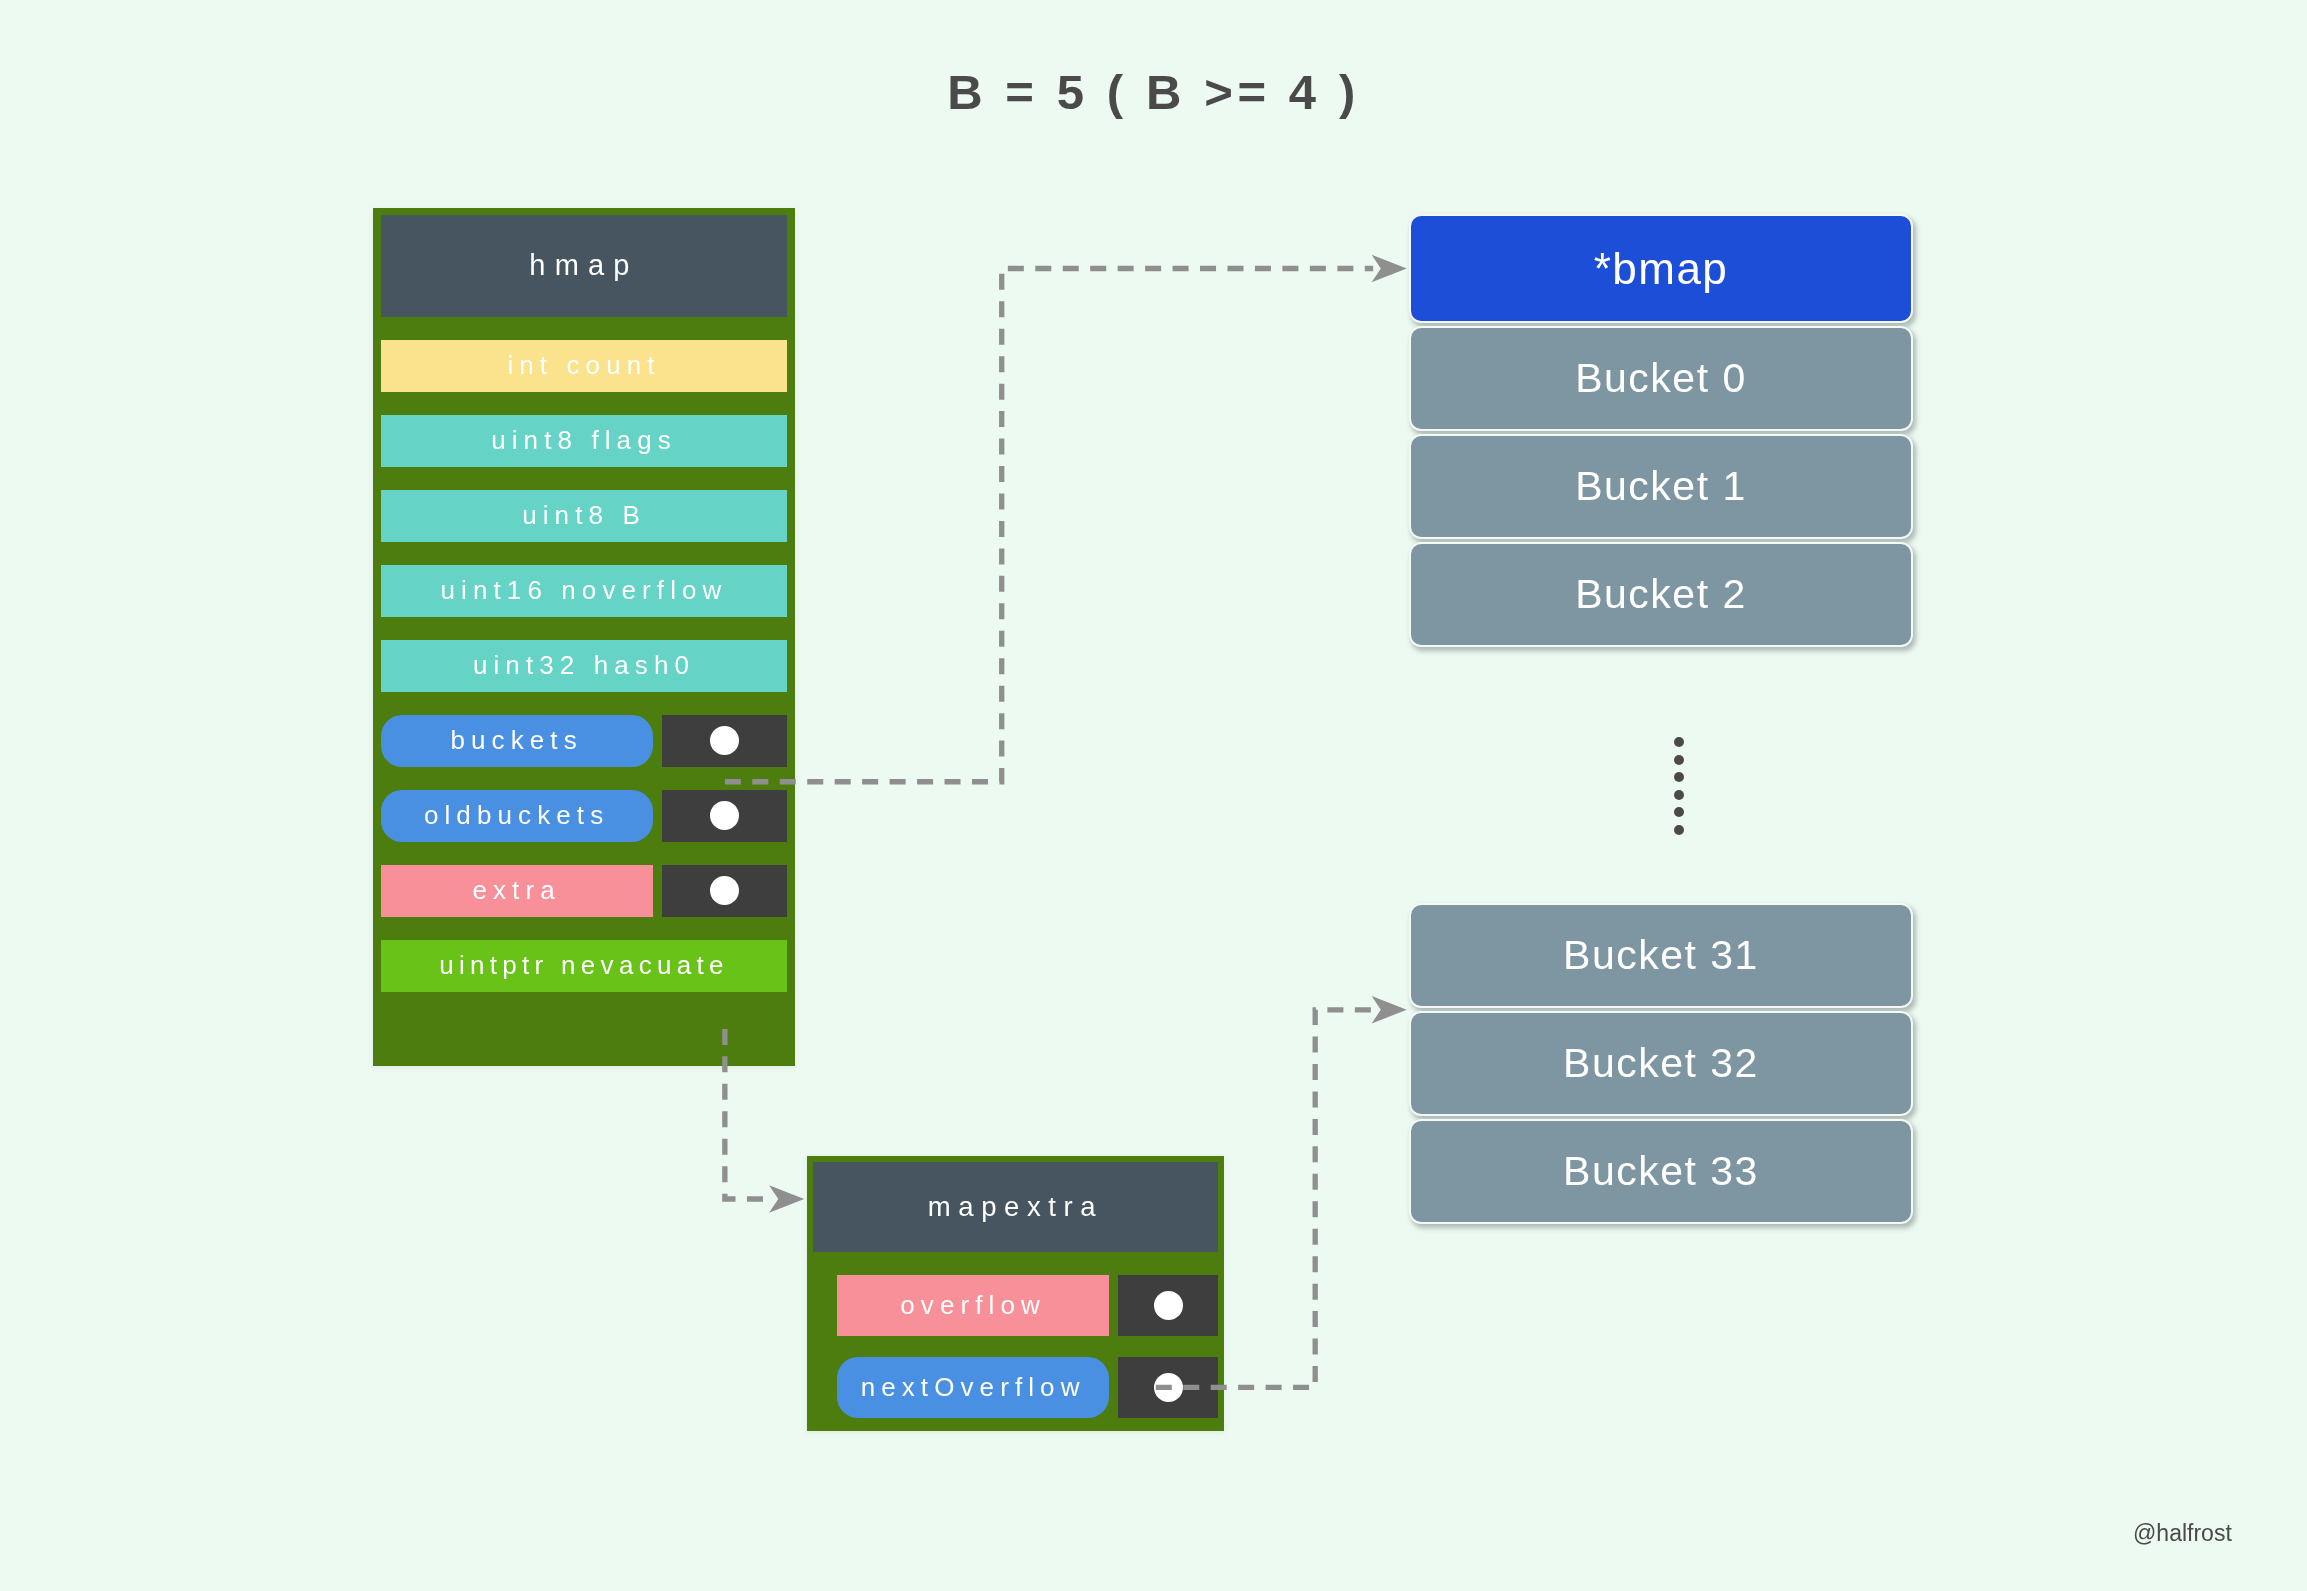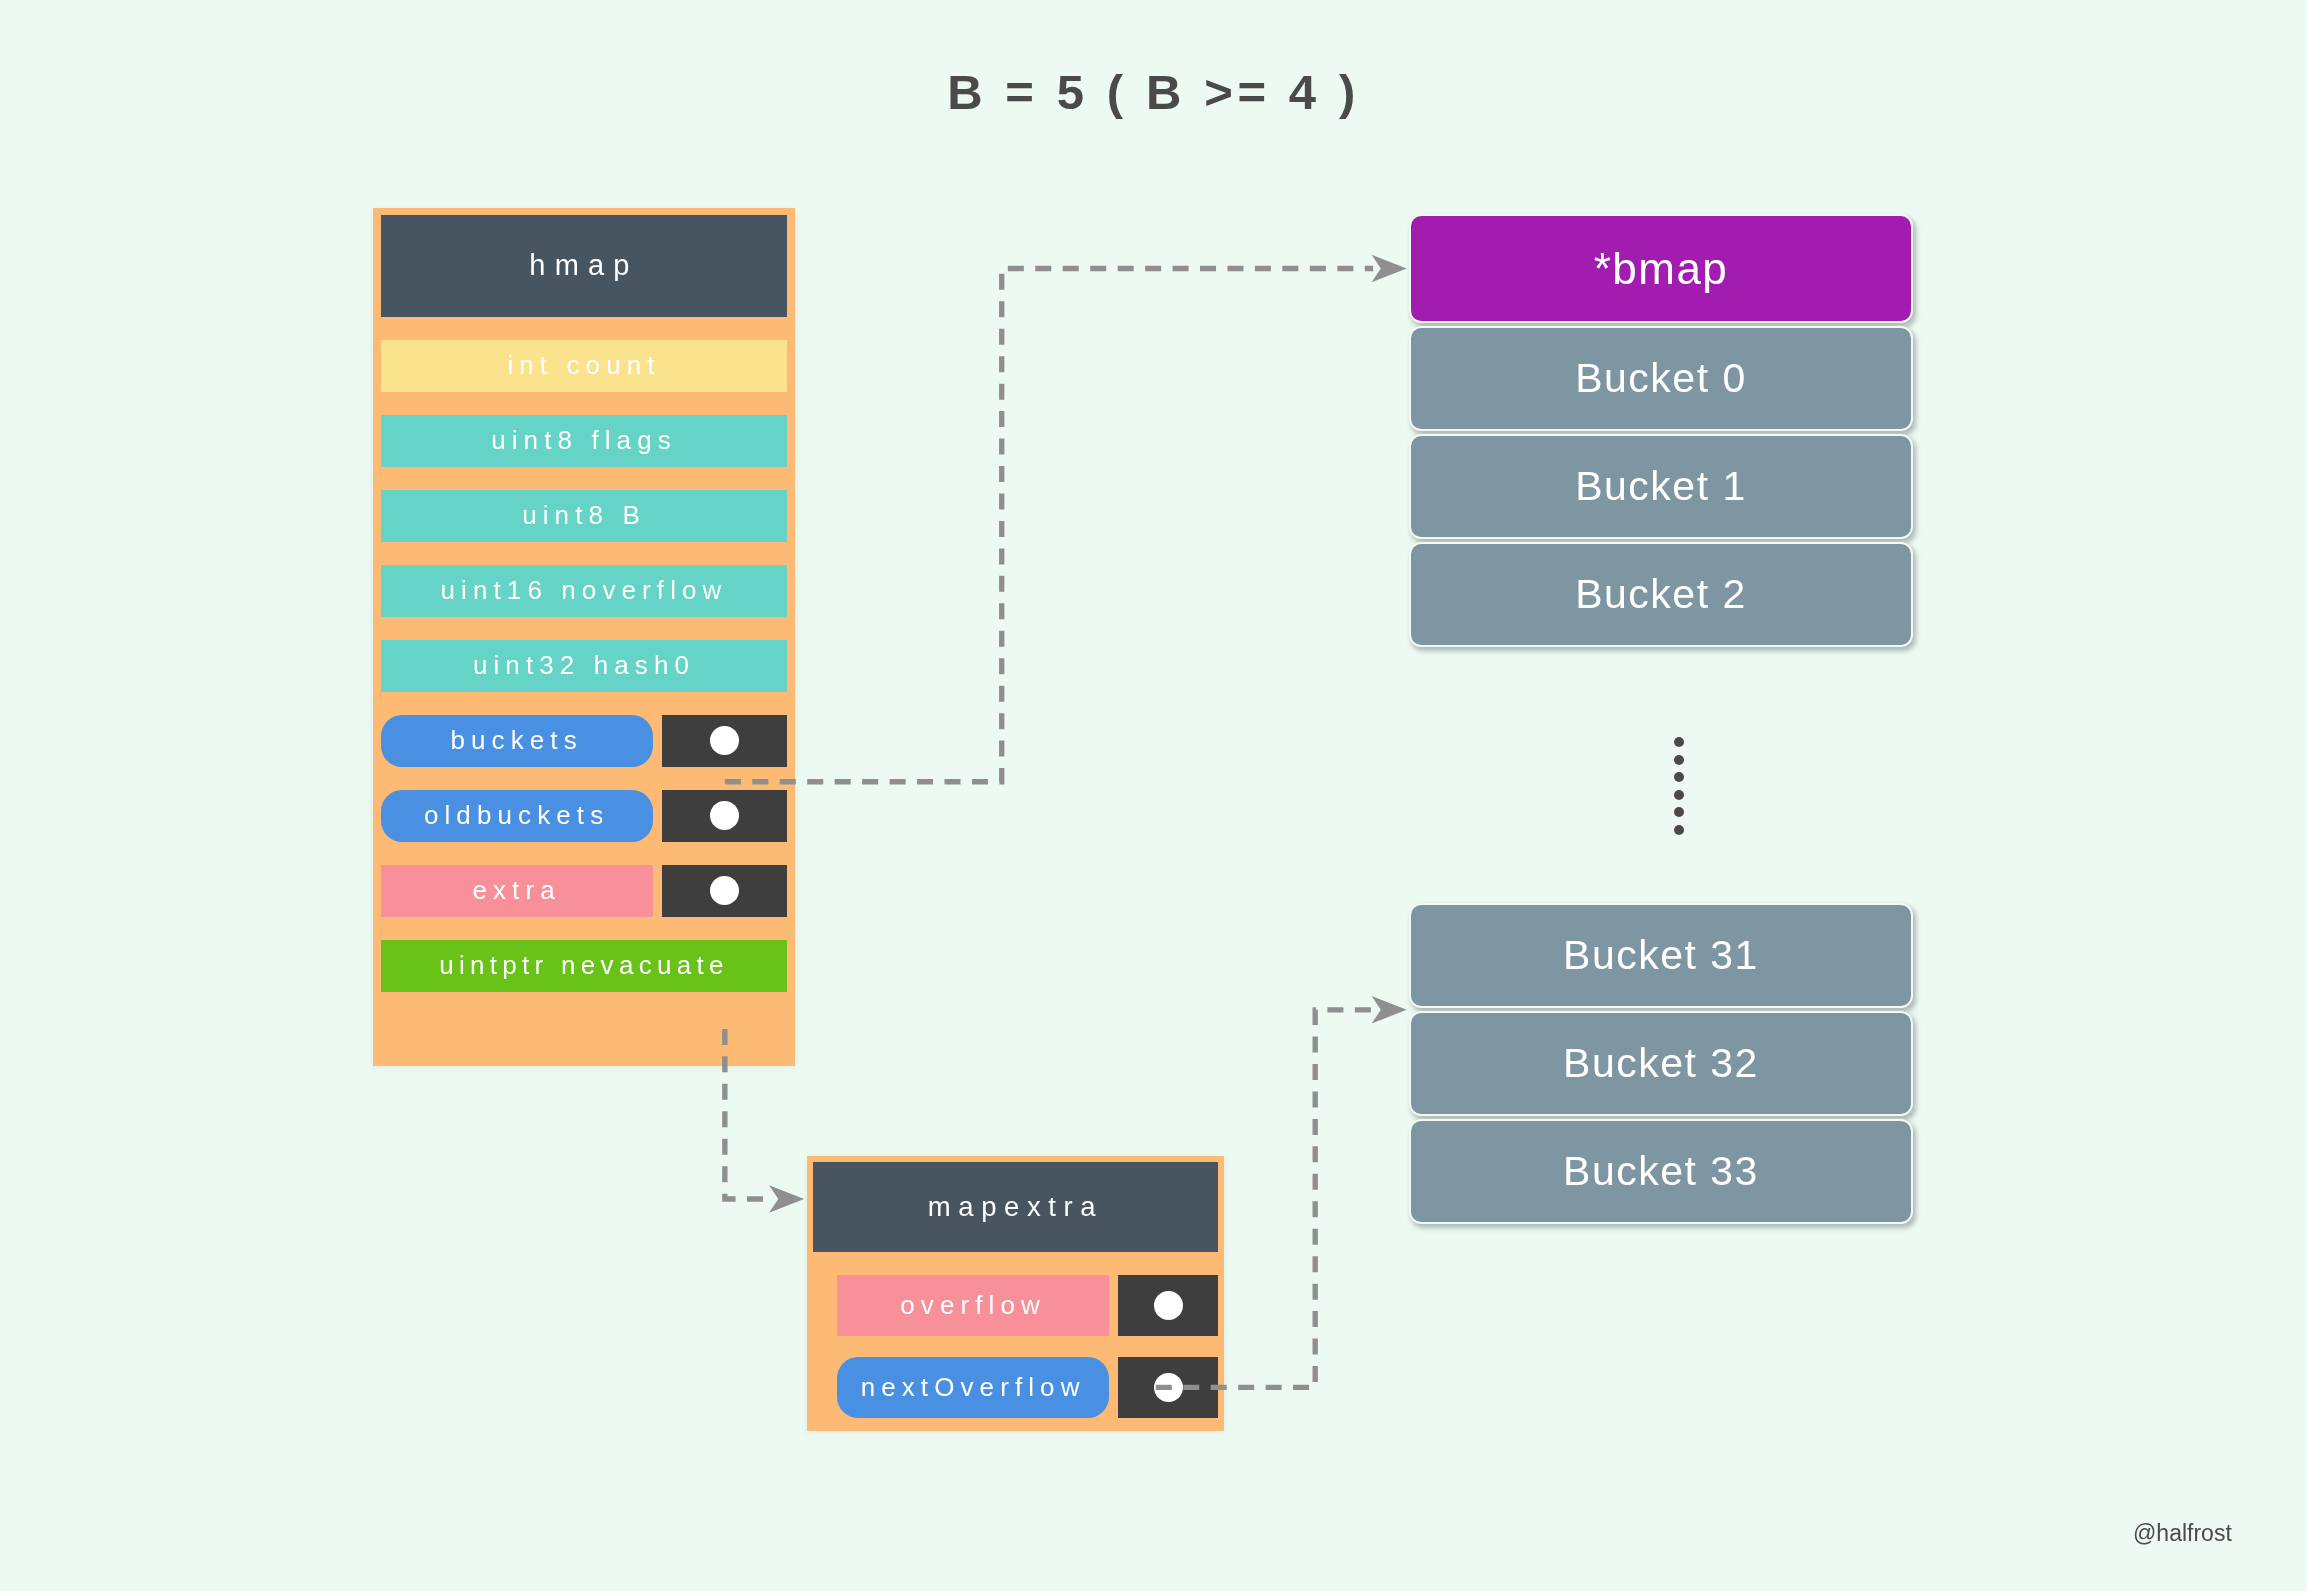--- a/index.html
+++ b/index.html
@@ -19,21 +19,21 @@
     left: 0; top: 64px; width: 2307px;
     text-align: center;
     font-size: 49px;
     font-weight: 600;
     letter-spacing: 4.6px;
     color: #4a4a4a;
   }
 
   
   .panel {
-    background: #fdba74;
+    background: #4d7c0f;
     box-shadow: 0 1.5px 6.1px rgba(80,110,95,0.10);
     text-align: center;
   }
   .hmap-panel {
     left: 373px; top: 208px; width: 422px; height: 858px;
     padding: 6.9px 7.6px;
     box-sizing: border-box;
   }
   .mapextra-panel {
     left: 807px; top: 1156px; width: 417px; height: 275px;
@@ -105,21 +105,21 @@
     border-radius: 12.2px;
     box-shadow: 2.3px 3.1px 5.3px rgba(55,70,75,0.35);
     display: flex; align-items: center; justify-content: center;
     color: #ffffff;
     font-size: 41px;
     letter-spacing: 1.5px;
   }
   .block:last-child { margin-bottom: 8px; }
   .block.dark {
     height: 109px;
-    background: #a21caf;
+    background: #1d4ed8;
     font-size: 44px;
   }
 
   
   .vdots {
     left: 1674px; top: 737px;
     display: flex; flex-direction: column; align-items: center;
   }
   .vdots .dot {
     width: 10px; height: 10px;

